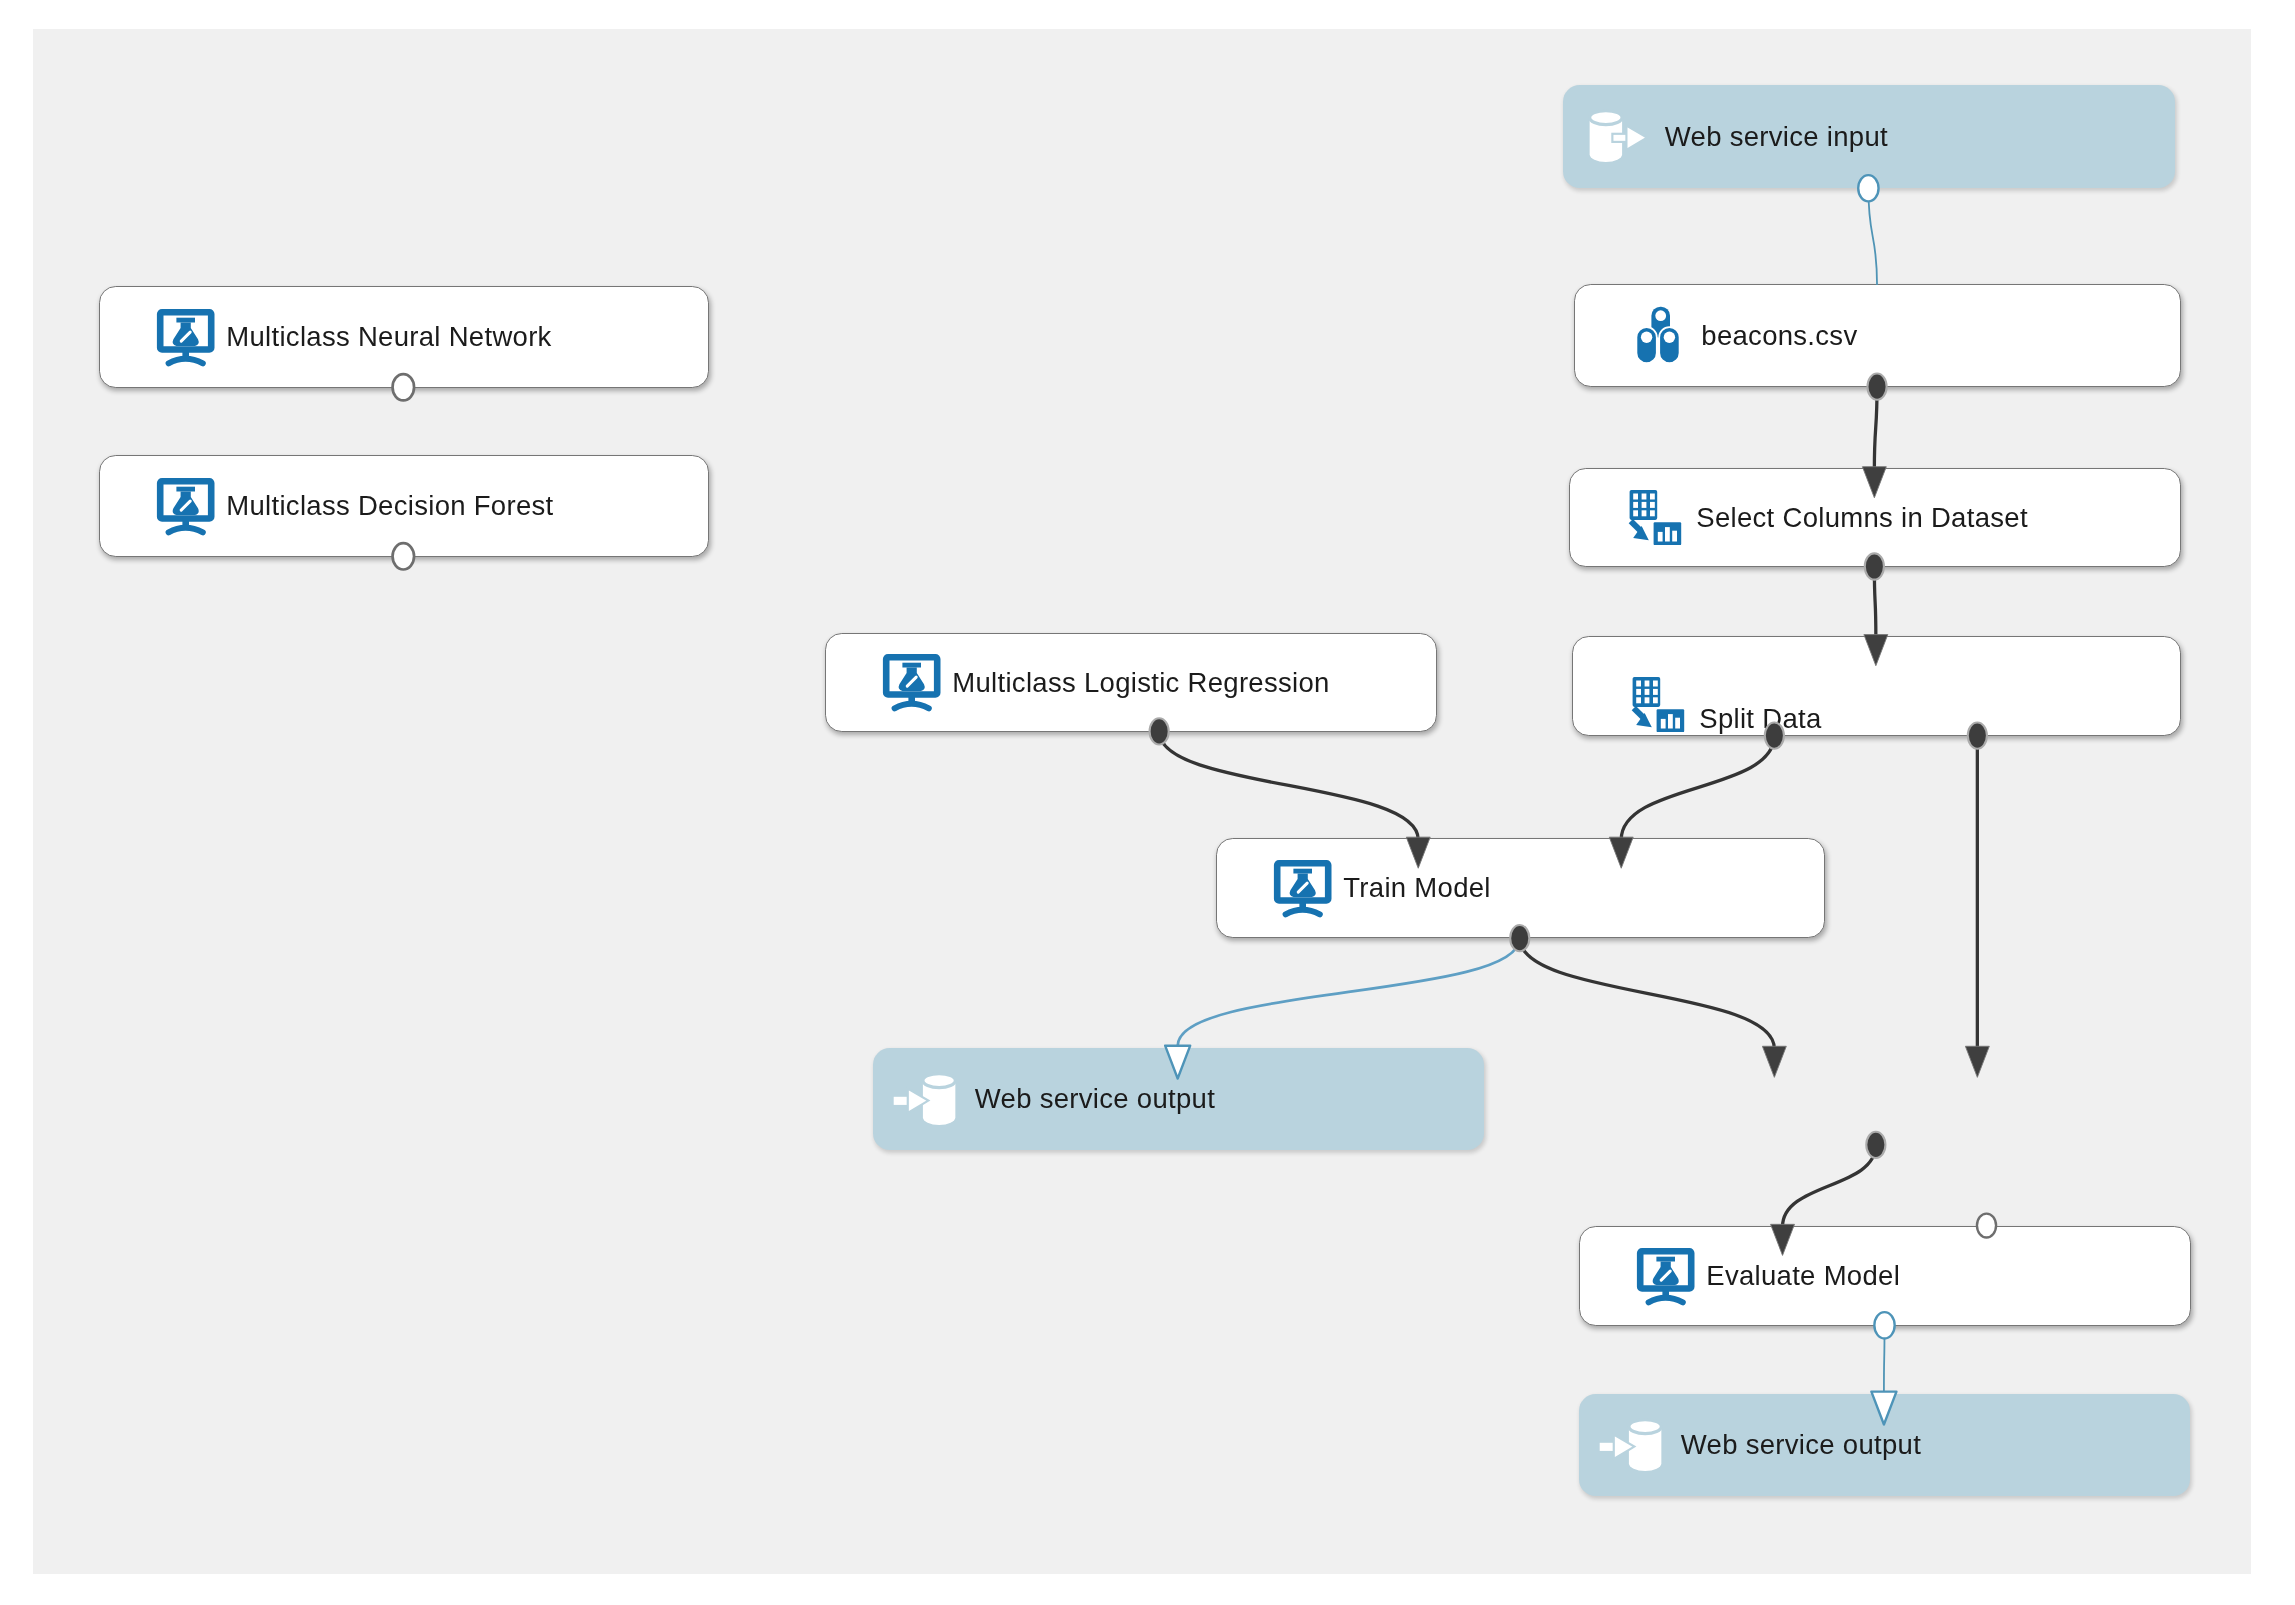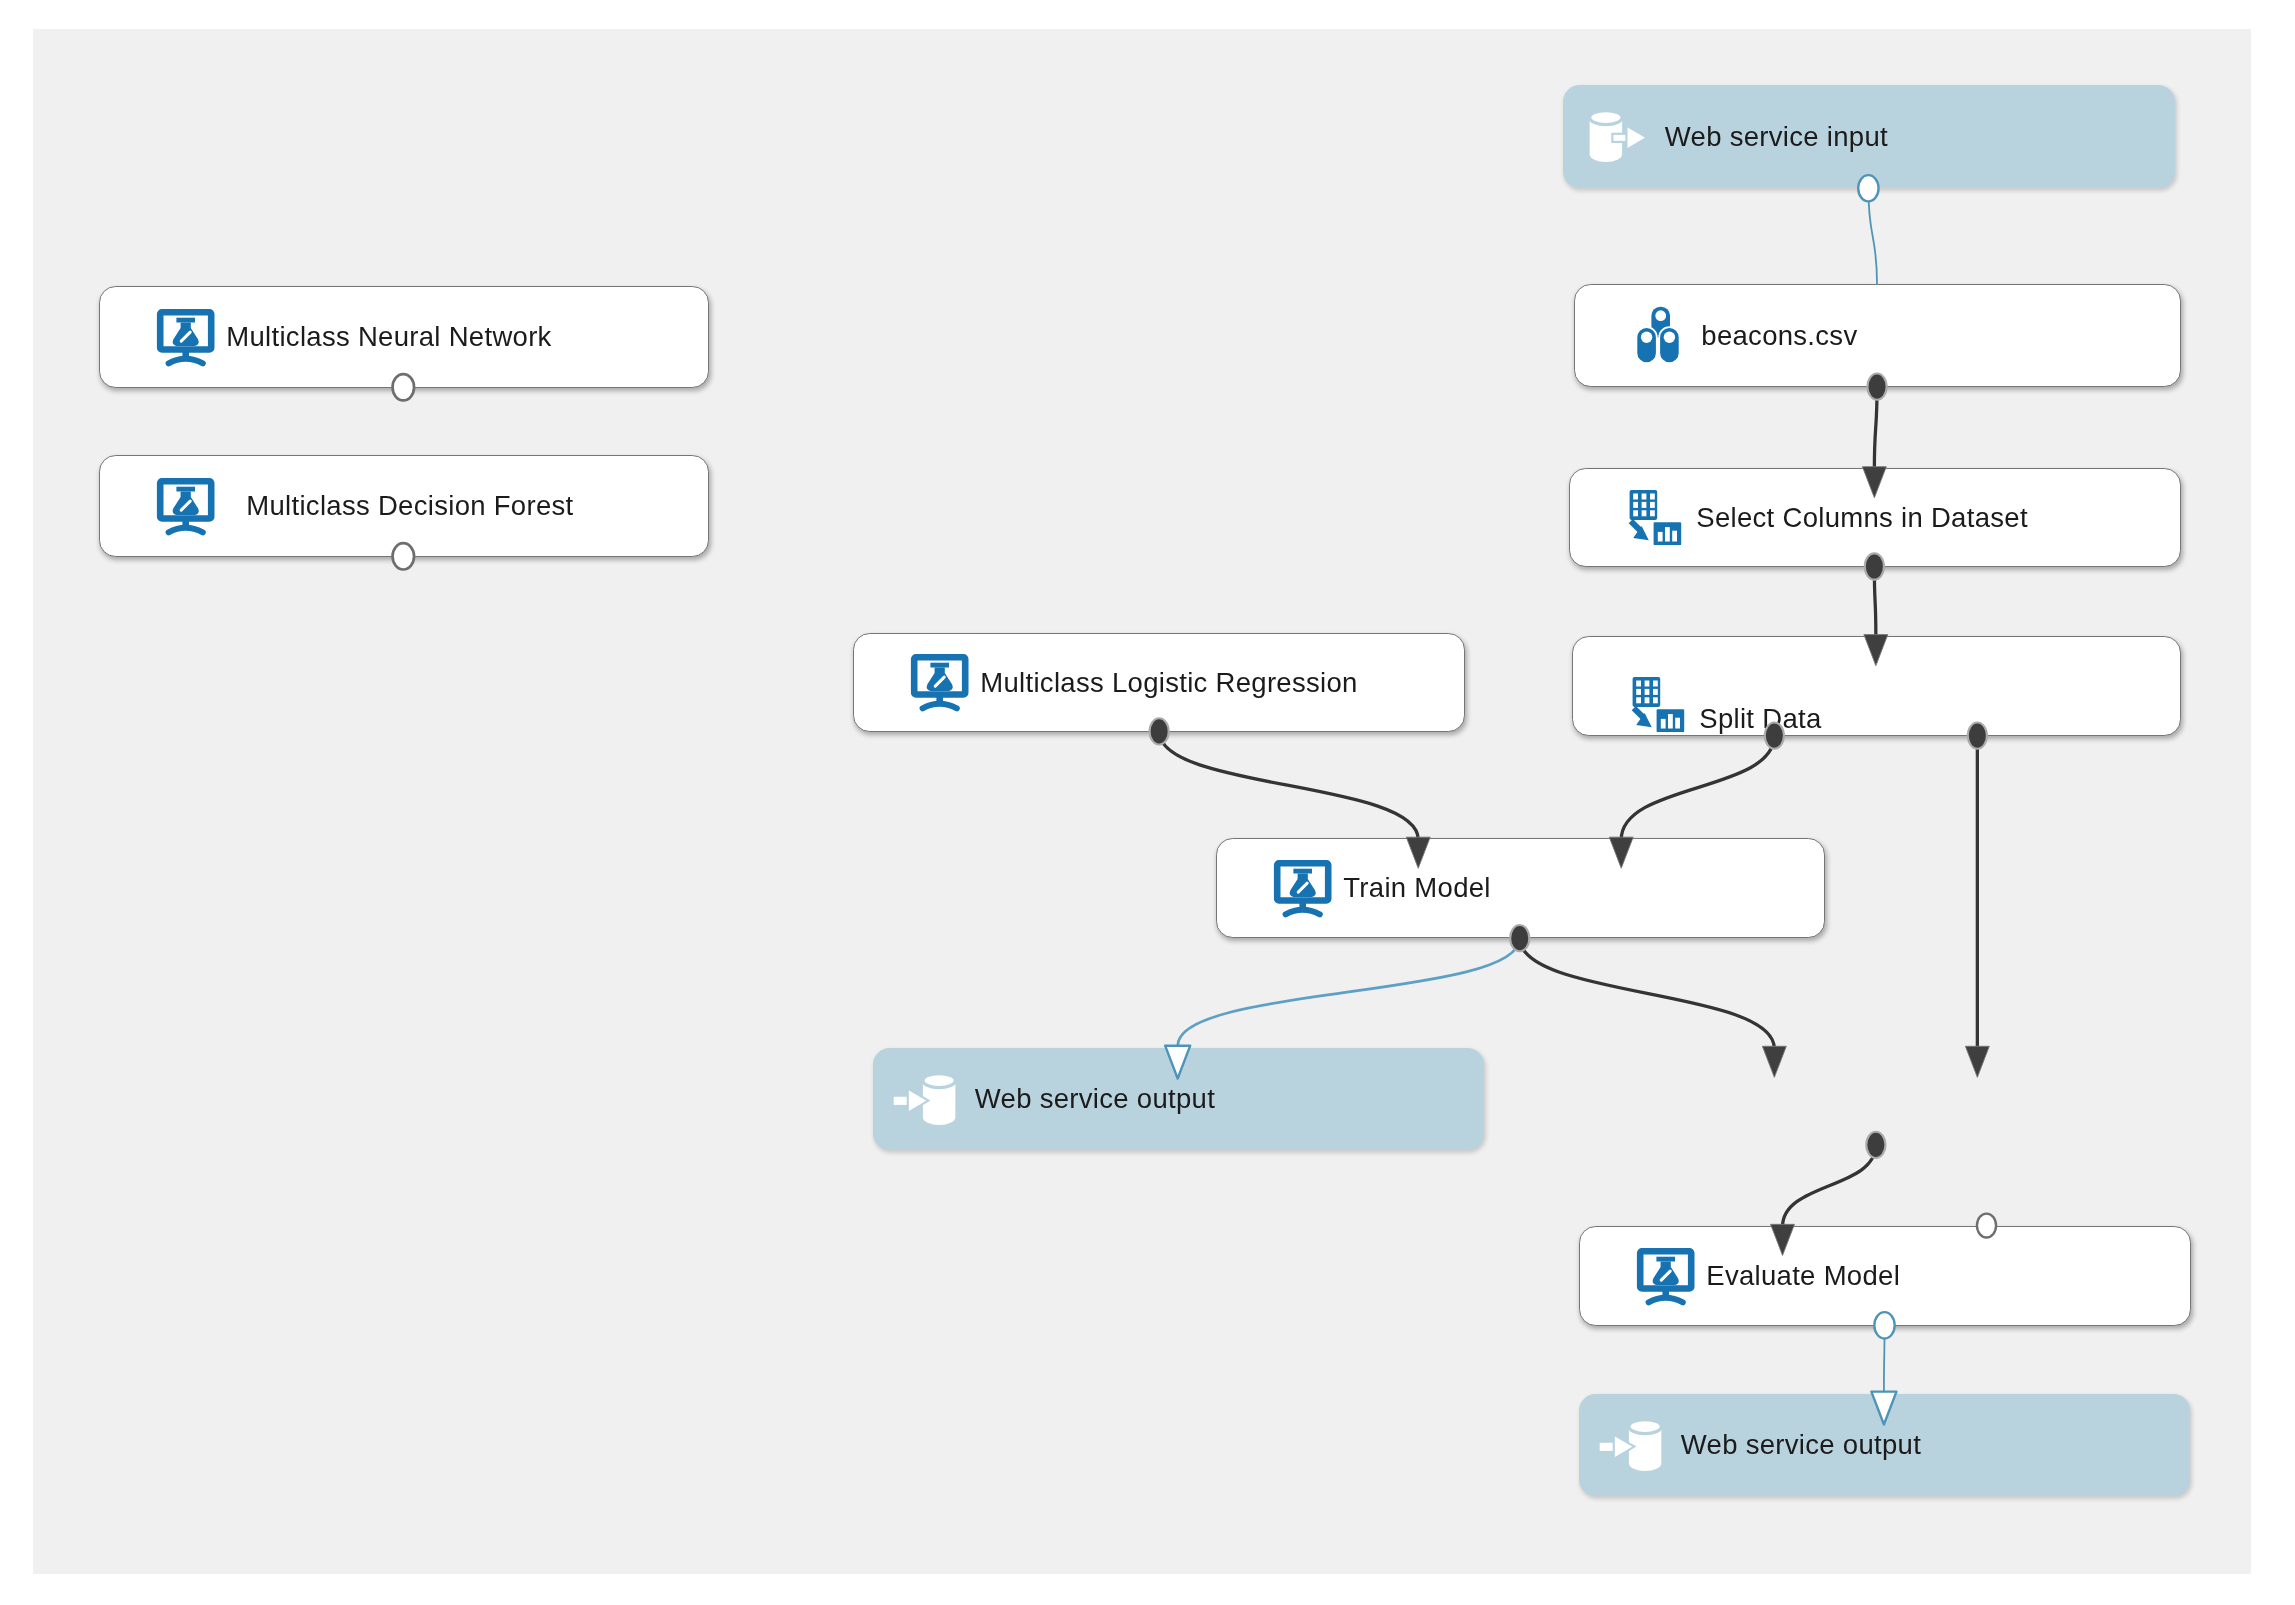--- a/index.html
+++ b/index.html
@@ -45,21 +45,21 @@
       <rect x="7" y="8" width="85" height="62" rx="3" fill="#fff" stroke="var(--icon_blue)" stroke-width="11"></rect>
       <rect x="34" y="17" width="31" height="8" fill="var(--icon_blue)"></rect>
       <path d="M41 25 h17 v9 l12 19 q4 9 -5 11 h-31 q-9 -2 -5 -11 l12 -19 z" fill="var(--icon_blue)"></path>
       <path d="M42 56 L57 41" stroke="#fff" stroke-width="5" stroke-linecap="round"></path>
       <rect x="44" y="70" width="11" height="15" fill="var(--icon_blue)"></rect>
       <path d="M21 93 q28 -15 57 0" stroke="var(--icon_blue)" stroke-width="10" fill="none" stroke-linecap="round"></path>
     </svg>
       </span>
       <span class="label">Multiclass Neural Network</span>
     </div>
-    <div class="node module" style="left: 99px; top: 455px; width: 610px; height: 102px; gap: 20px;">
+    <div class="node module" style="left: 99px; top: 455px; width: 610px; height: 102px;">
       <span class="icon">
     <svg viewBox="0 0 100 100" width="100%" height="100%">
       <rect x="7" y="8" width="85" height="62" rx="3" fill="#fff" stroke="var(--icon_blue)" stroke-width="11"></rect>
       <rect x="34" y="17" width="31" height="8" fill="var(--icon_blue)"></rect>
       <path d="M41 25 h17 v9 l12 19 q4 9 -5 11 h-31 q-9 -2 -5 -11 l12 -19 z" fill="var(--icon_blue)"></path>
       <path d="M42 56 L57 41" stroke="#fff" stroke-width="5" stroke-linecap="round"></path>
       <rect x="44" y="70" width="11" height="15" fill="var(--icon_blue)"></rect>
       <path d="M21 93 q28 -15 57 0" stroke="var(--icon_blue)" stroke-width="10" fill="none" stroke-linecap="round"></path>
     </svg>
       </span>
@@ -128,21 +128,21 @@
       <path d="M8 56 L24 72" stroke="var(--icon_blue)" stroke-width="10"></path>
       <polygon points="38,88 12,84 26,64" fill="var(--icon_blue)"></polygon>
       <rect x="46" y="58" width="46" height="38" rx="2" fill="var(--icon_blue)"></rect>
       <rect x="53" y="74" width="8" height="16" fill="#fff"></rect>
       <rect x="65" y="66" width="8" height="24" fill="#fff"></rect>
       <rect x="77" y="72" width="8" height="18" fill="#fff"></rect>
     </svg>
       </span>
       <span class="label">Split Data</span>
     </div>
-    <div class="node module" style="left: 853px; top: 633px; width: 612px; height: 99px;">
+    <div class="node module" style="left: 825px; top: 633px; width: 612px; height: 99px;">
       <span class="icon">
     <svg viewBox="0 0 100 100" width="100%" height="100%">
       <rect x="7" y="8" width="85" height="62" rx="3" fill="#fff" stroke="var(--icon_blue)" stroke-width="11"></rect>
       <rect x="34" y="17" width="31" height="8" fill="var(--icon_blue)"></rect>
       <path d="M41 25 h17 v9 l12 19 q4 9 -5 11 h-31 q-9 -2 -5 -11 l12 -19 z" fill="var(--icon_blue)"></path>
       <path d="M42 56 L57 41" stroke="#fff" stroke-width="5" stroke-linecap="round"></path>
       <rect x="44" y="70" width="11" height="15" fill="var(--icon_blue)"></rect>
       <path d="M21 93 q28 -15 57 0" stroke="var(--icon_blue)" stroke-width="10" fill="none" stroke-linecap="round"></path>
     </svg>
       </span>

